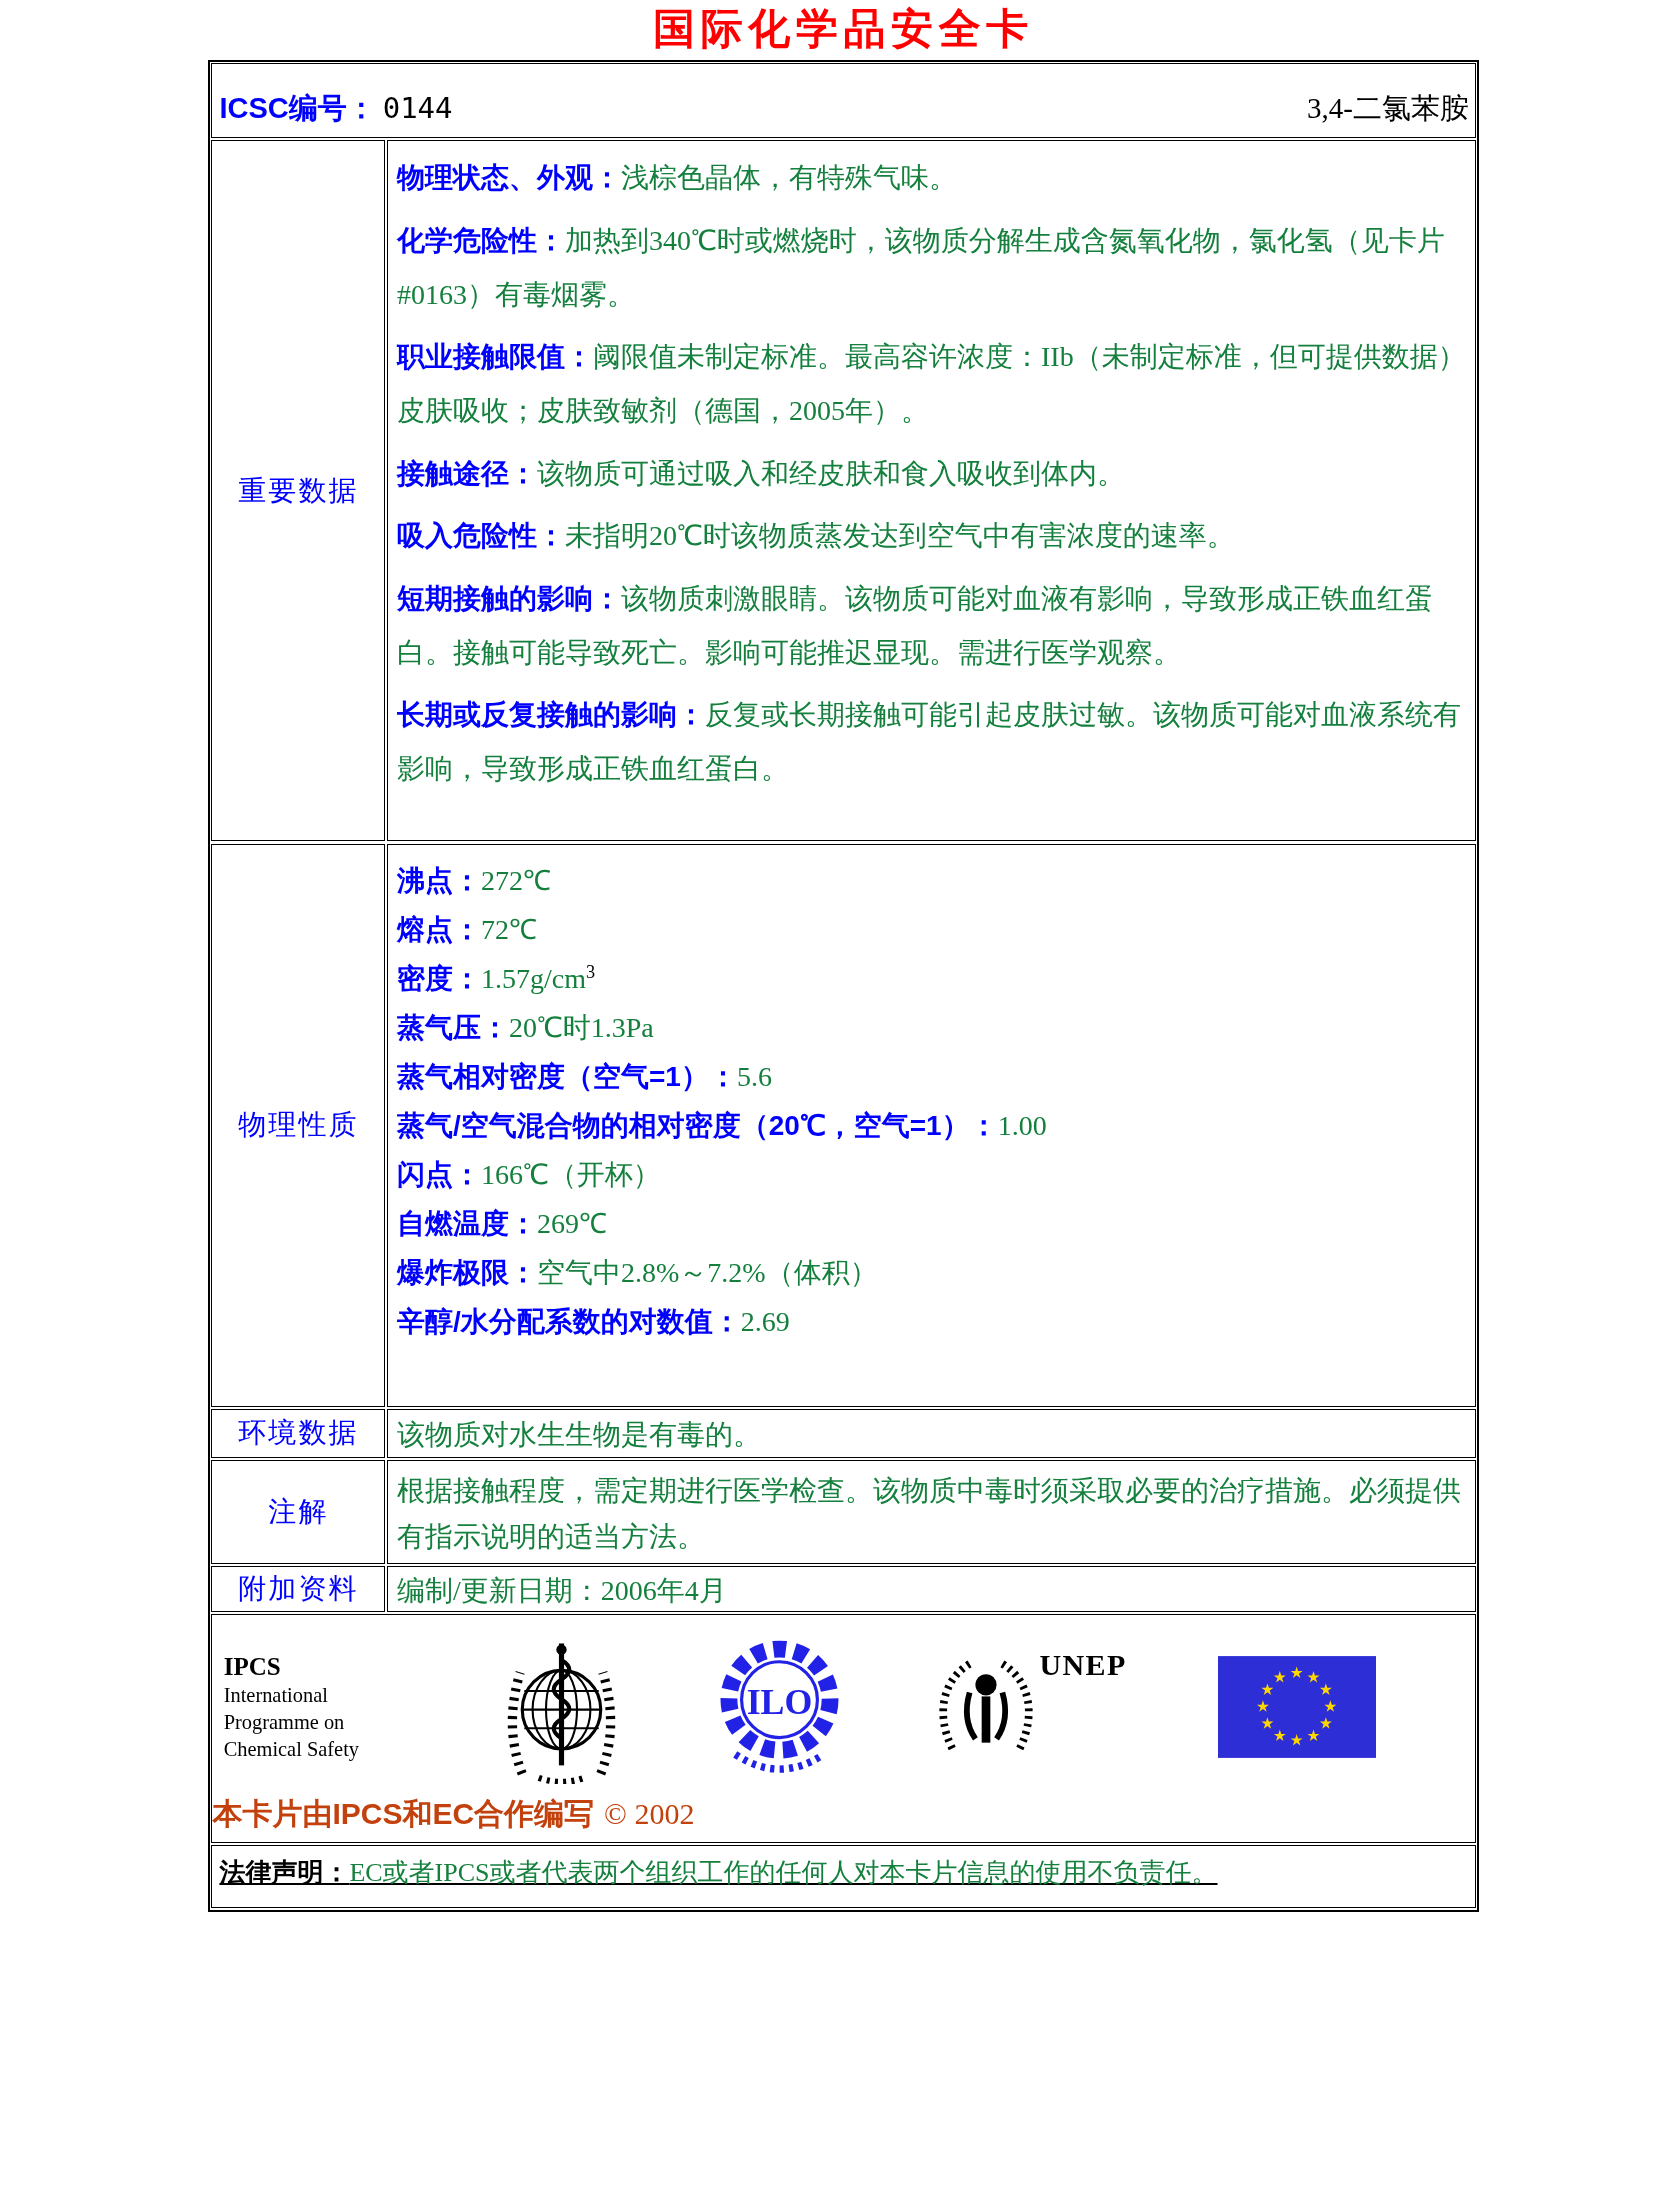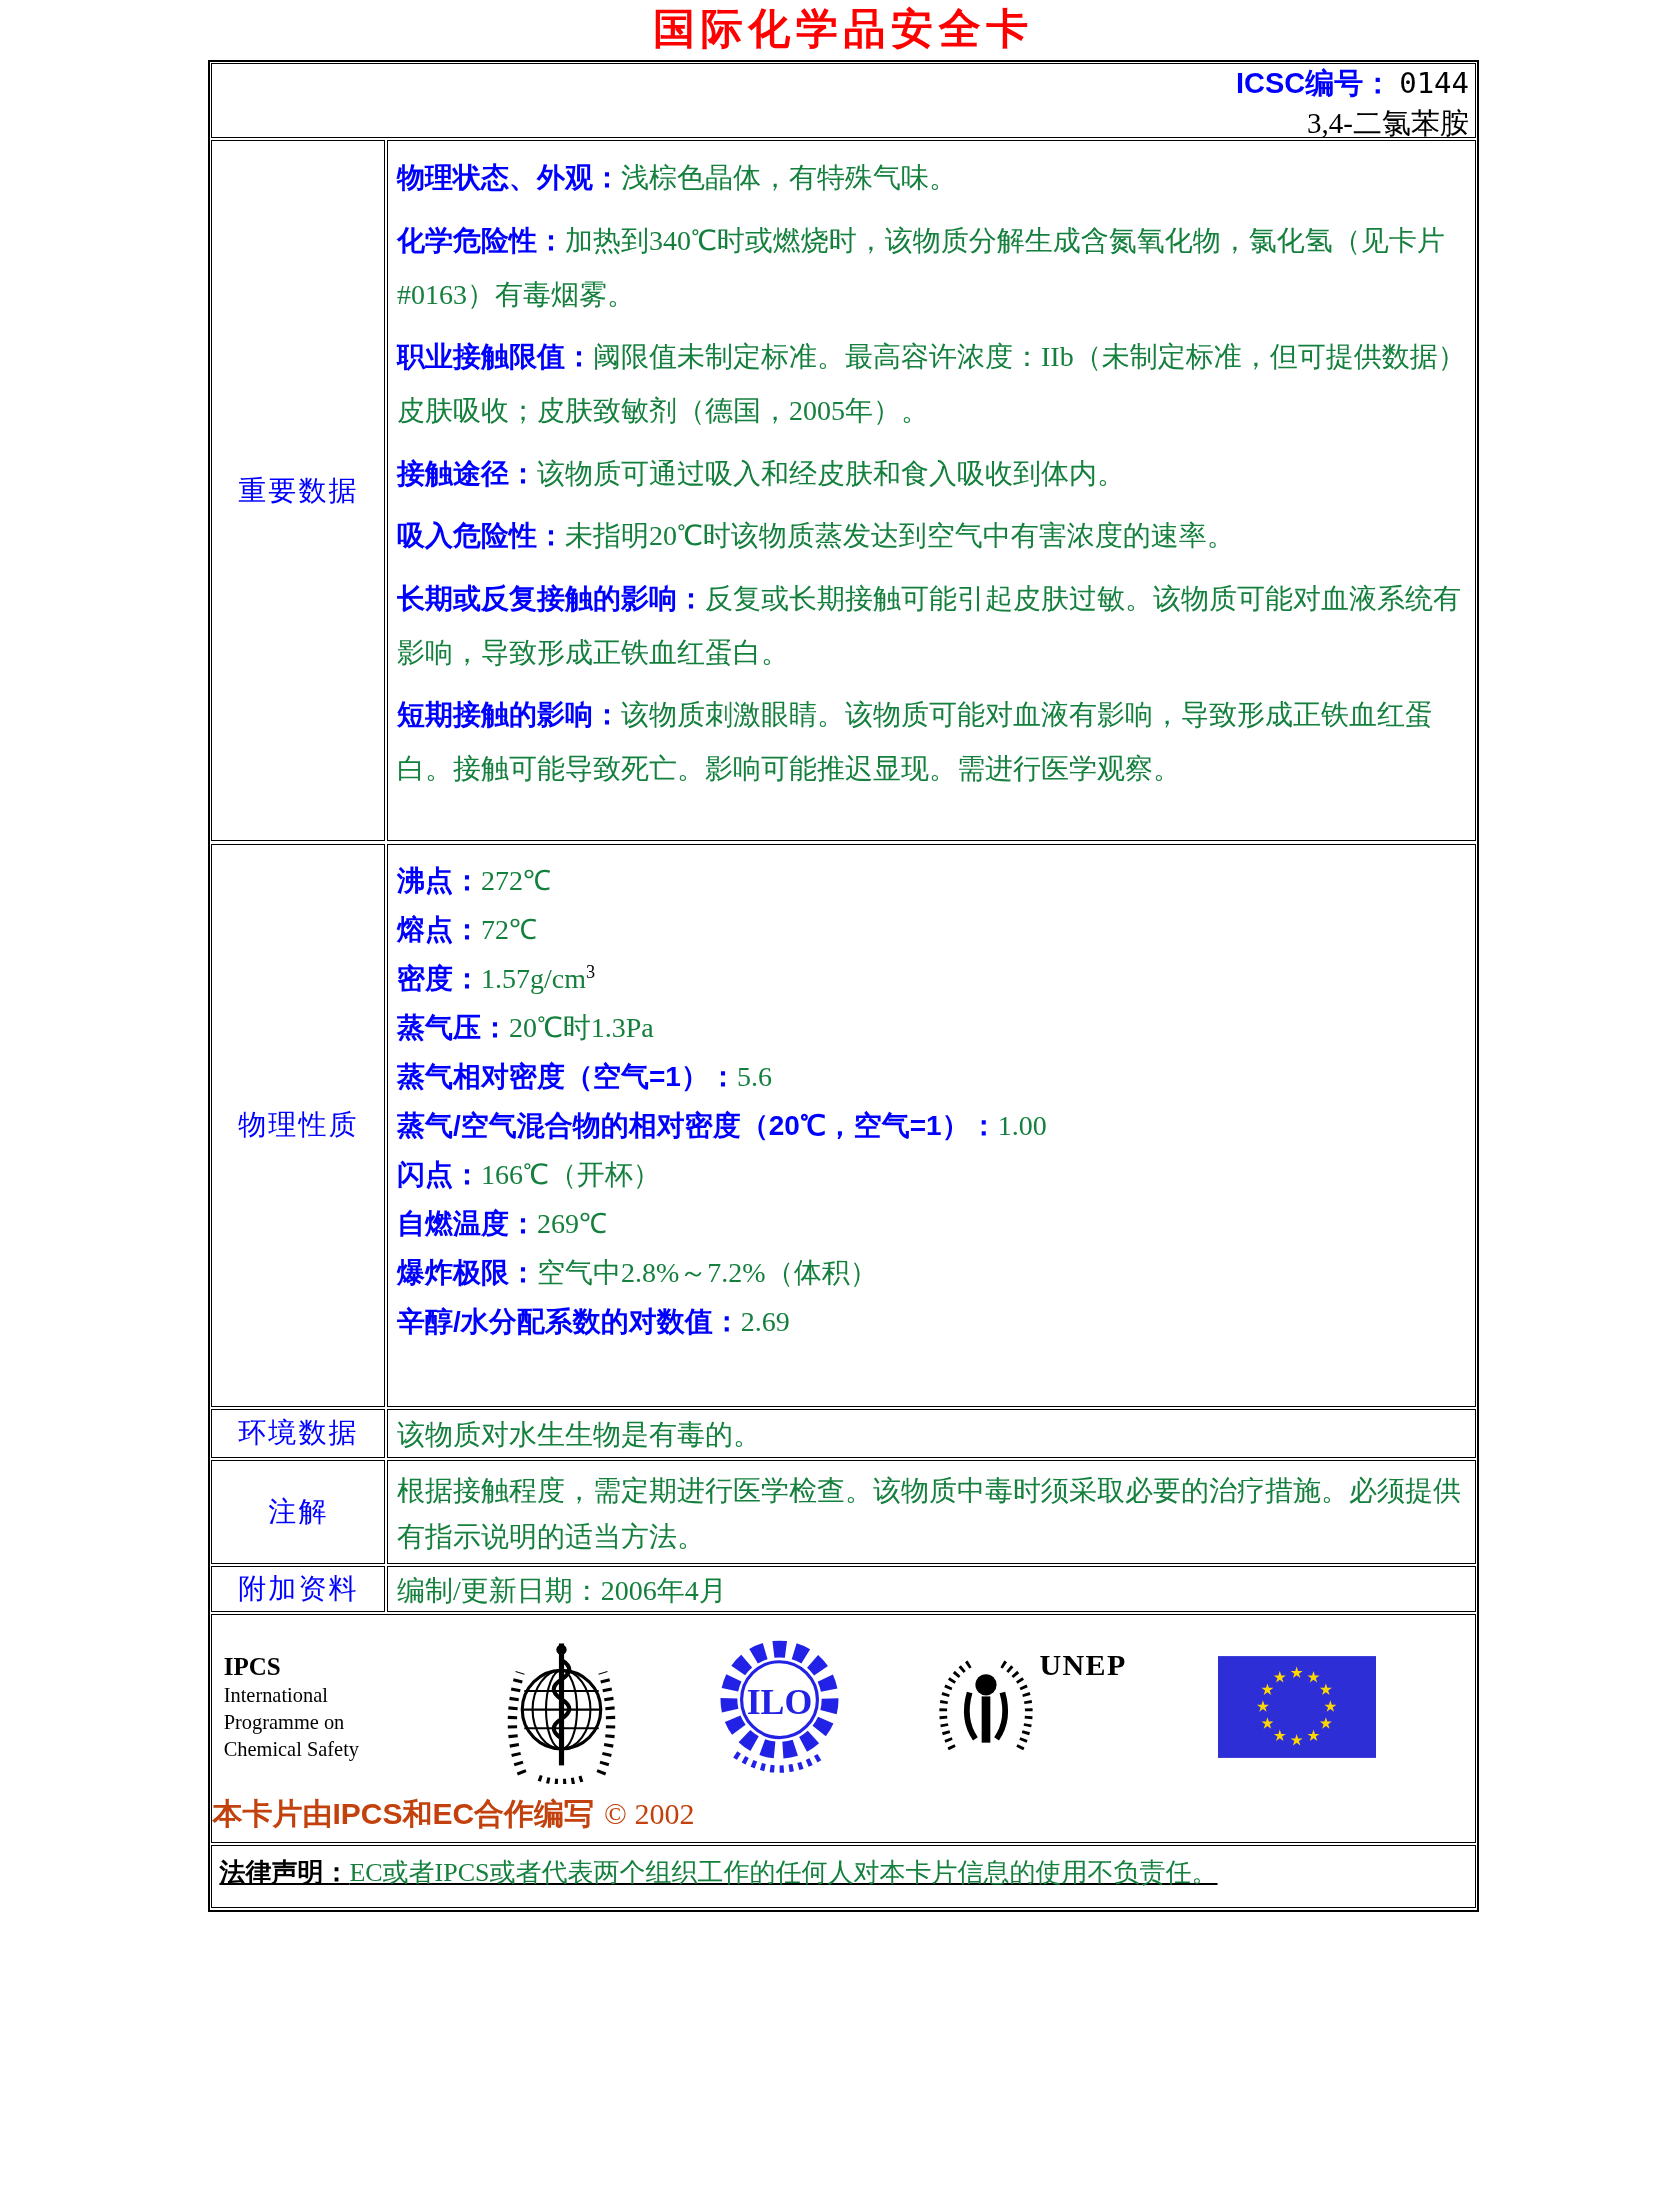--- a/index.html
+++ b/index.html
@@ -12,21 +12,21 @@
         border:2.1px solid #000;padding:1.4px;background:#fff;}
   .row{display:flex;gap:2.1px;margin-top:2.1px;}
   .row:first-child{margin-top:0;}
   .cell{border:1.4px solid #000;box-sizing:border-box;background:#fff;}
   .label-cell{width:174px;display:flex;align-items:center;justify-content:center;
               font-family:"Liberation Sans", sans-serif;font-size:28px;
               letter-spacing:2.1px;text-align:center;}
   .content-cell{flex:1;}
   .blue{color:#0000FF;}
   .header-cell{width:100%;display:flex;justify-content:space-between;align-items:flex-end;
-               height:75px;padding:0 5.6px 8.5px 7px;font-size:29px;flex-direction:column;}
+               height:75px;padding:0 5.6px 8.5px 7px;font-size:29px;}
   .icsc-label{font-family:"Liberation Sans", sans-serif;font-weight:bold;}
   .icsc-number{font-family:"DejaVu Sans Mono", monospace;margin-left:7px;}
   .chem-name{font-size:29px;}
   .blab{color:#0000FF;font-weight:bold;font-family:"Liberation Sans", sans-serif;}
   .btxt{color:#15803d;}
   .important-content{min-height:701px;padding:10px 7px 4.2px 8.5px;font-size:28px;line-height:54px;}
   .important-content .para{margin-bottom:8.5px;}
   .physical-content{min-height:563px;padding:11.3px 7px 4.2px 8.5px;font-size:28px;line-height:49px;}
   .psup{font-size:18.3px;vertical-align:super;line-height:0;}
   .env-content{min-height:49px;padding:5.6px 7px 0 8.5px;font-size:28px;line-height:39px;}
@@ -67,22 +67,22 @@
     </div>
 
     <div class="row">
       <div class="cell label-cell blue">重要数据</div>
       <div class="cell content-cell important-content">
         <div class="para"><span class="blab">物理状态、外观：</span><span class="btxt">浅棕色晶体，有特殊气味。</span></div>
         <div class="para"><span class="blab">化学危险性：</span><span class="btxt">加热到340℃时或燃烧时，该物质分解生成含氮氧化物，氯化氢（见卡片#0163）有毒烟雾。</span></div>
         <div class="para"><span class="blab">职业接触限值：</span><span class="btxt">阈限值未制定标准。最高容许浓度：IIb（未制定标准，但可提供数据）皮肤吸收；皮肤致敏剂（德国，2005年）。</span></div>
         <div class="para"><span class="blab">接触途径：</span><span class="btxt">该物质可通过吸入和经皮肤和食入吸收到体内。</span></div>
         <div class="para"><span class="blab">吸入危险性：</span><span class="btxt">未指明20℃时该物质蒸发达到空气中有害浓度的速率。</span></div>
+        <div class="para"><span class="blab">短期接触的影响：</span><span class="btxt">该物质刺激眼睛。该物质可能对血液有影响，导致形成正铁血红蛋白。接触可能导致死亡。影响可能推迟显现。需进行医学观察。</span></div>
         <div class="para"><span class="blab">长期或反复接触的影响：</span><span class="btxt">反复或长期接触可能引起皮肤过敏。该物质可能对血液系统有影响，导致形成正铁血红蛋白。</span></div>
-        <div class="para"><span class="blab">短期接触的影响：</span><span class="btxt">该物质刺激眼睛。该物质可能对血液有影响，导致形成正铁血红蛋白。接触可能导致死亡。影响可能推迟显现。需进行医学观察。</span></div>
       </div>
     </div>
 
     <div class="row">
       <div class="cell label-cell blue">物理性质</div>
       <div class="cell content-cell physical-content">
         <div class="pline"><span class="blab">沸点：</span><span class="btxt">272℃</span></div>
         <div class="pline"><span class="blab">熔点：</span><span class="btxt">72℃</span></div>
         <div class="pline"><span class="blab">密度：</span><span class="btxt">1.57g/cm</span><sup class="psup">3</sup></div>
         <div class="pline"><span class="blab">蒸气压：</span><span class="btxt">20℃时1.3Pa</span></div>

